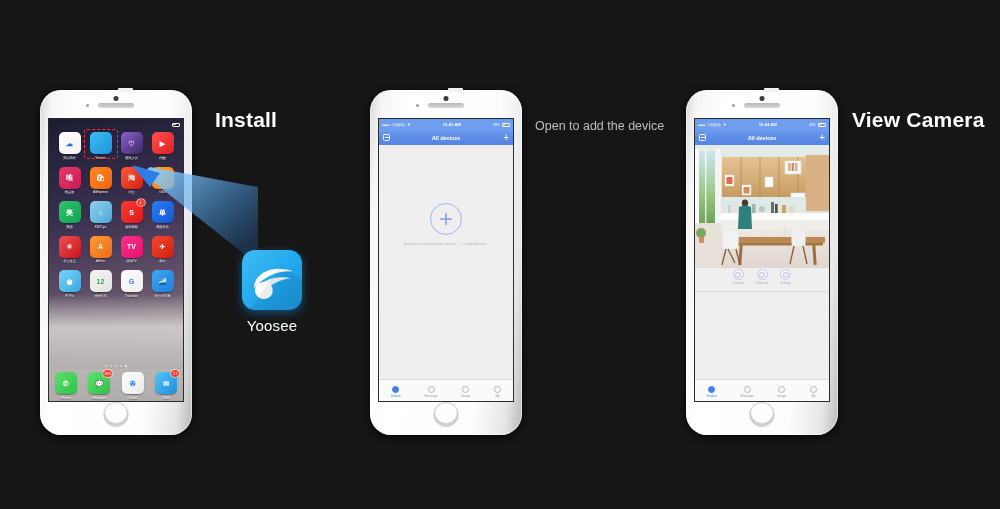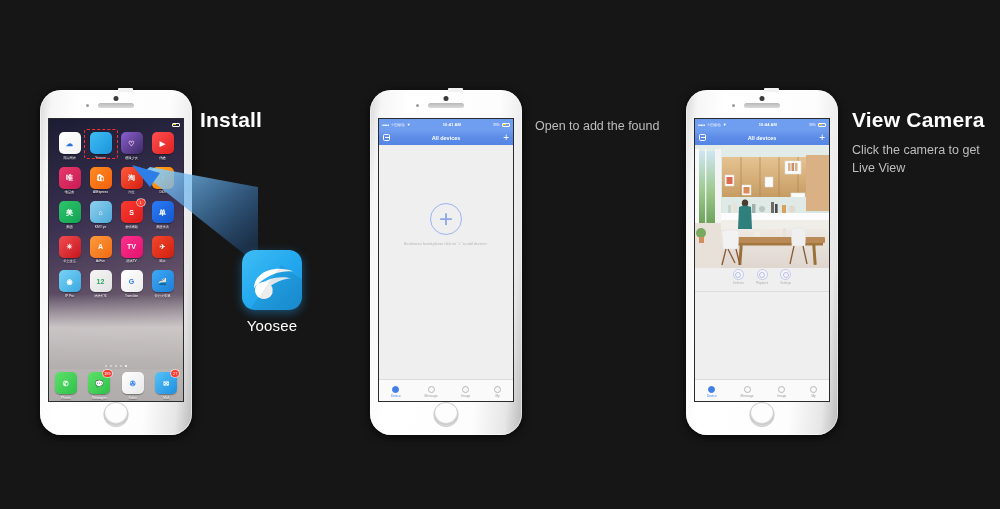--- a/index.html
+++ b/index.html
@@ -324,21 +324,21 @@
           <path d="M12 38c0-10 9-18 21-19 7-.6 14 .6 18 2.4-6-.6-13 .2-19 2.6C24 27 16 33 12 38z"></path>
           <path d="M14 44c1-8 8-14 18-16 7-1.4 13-.8 17 .3-5 .4-11 2-16 5-6 3.4-14 7.6-19 10.7z" opacity=".92"></path>
           <path d="M31 40c0 5-4 9-9 9s-9-4-9-9c0-3.4 2-6.4 5-8-1 1.4-1.6 3-1.6 4.8 0 4.4 3.6 8 8 8 2.6 0 5-1.4 6.6-3.5v-1.3z"></path>
           <ellipse cx="22" cy="40" rx="8.6" ry="8.2" transform="rotate(-18 22 40)"></ellipse>
         </g>
       </svg>
     </div>
     <div class="yoosee-label">Yoosee</div>
   </div>
 
-  <div class="caption" style="left:200px; top:108px; width:140px;">
+  <div class="caption" style="left:215px; top:108px; width:140px;">
     <div class="cap-h">Install</div>
   </div>
 
   <div class="phone" style="left:370px; top:90px;">
     <div class="front-cam"></div>
     <div class="prox"></div>
     <div class="earpiece"></div>
     <div class="phone-screen" style="background:#efefef">
 
       <div class="statusbar" style="background:#6f9df0">
@@ -385,21 +385,21 @@
           <div class="tab">
             <span class="g"></span>
             <span class="lb">My</span>
           </div>
         </div>
     </div>
     <div class="home-btn"></div>
   </div>
 
   <div class="caption" style="left:535px; top:108px; width:140px;">
-    <div class="cap-p">Open to add the found</div>
+    <div class="cap-p">Open to add the device</div>
   </div>
 
   <div class="phone" style="left:686px; top:90px;">
     <div class="front-cam"></div>
     <div class="prox"></div>
     <div class="earpiece"></div>
     <div class="phone-screen" style="background:#efefef">
 
       <div class="statusbar" style="background:#6f9df0">
         <span class="sb-left">
@@ -556,16 +556,15 @@
             <span class="g"></span>
             <span class="lb">My</span>
           </div>
         </div>
     </div>
     <div class="home-btn"></div>
   </div>
 
   <div class="caption" style="left:852px; top:108px; width:145px;">
     <div class="cap-h">View Camera</div>
-    <div class="cap-p">Click the camera to get Live View</div>
   </div>
 
 </div>
 
 </body></html>

